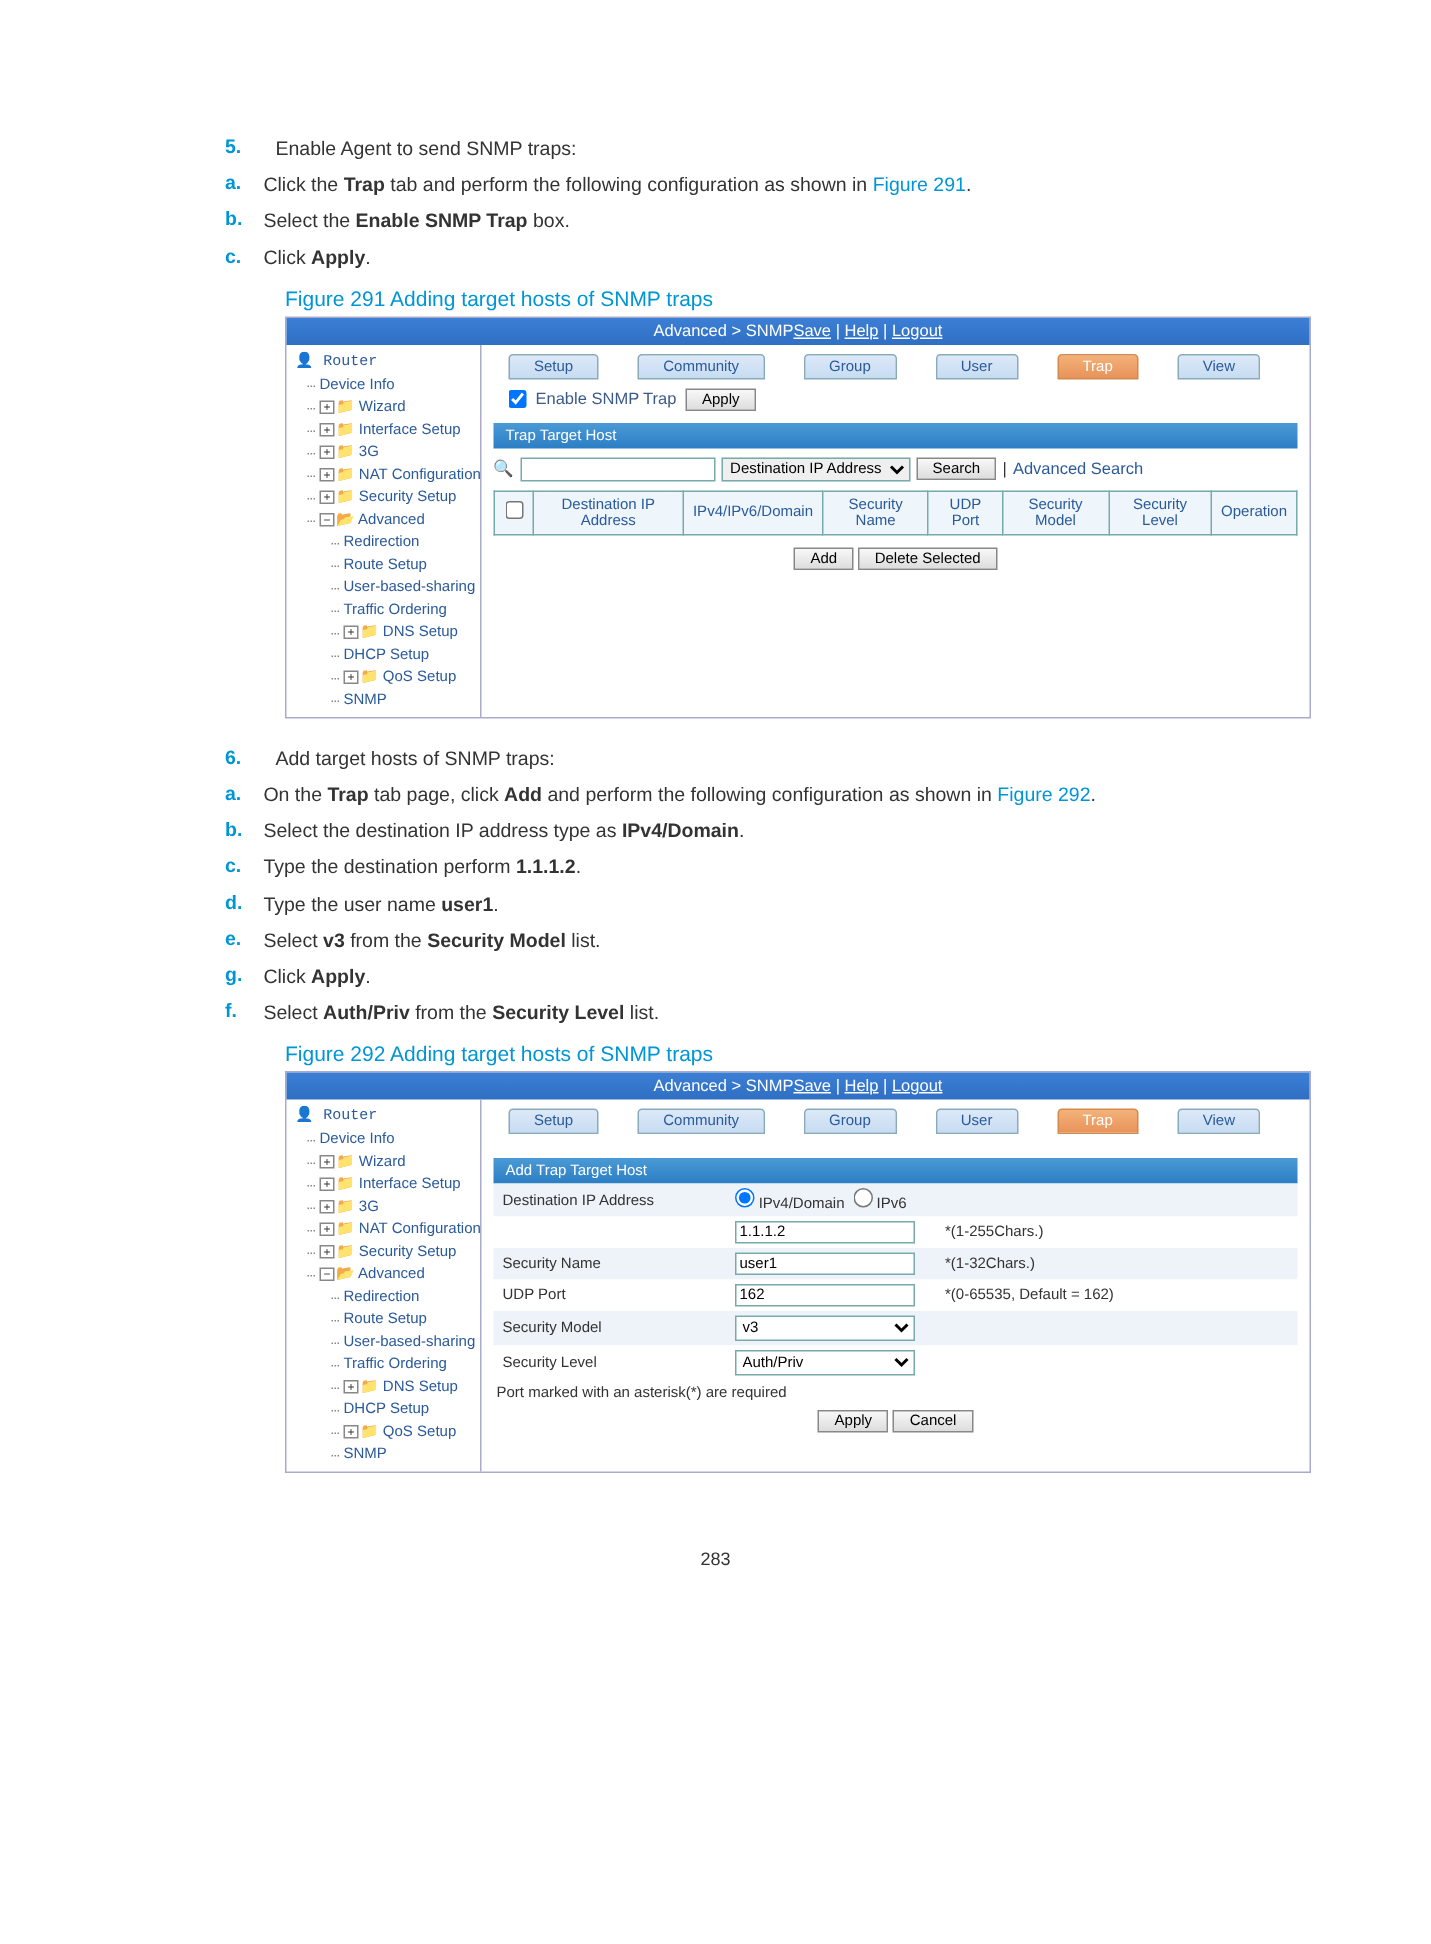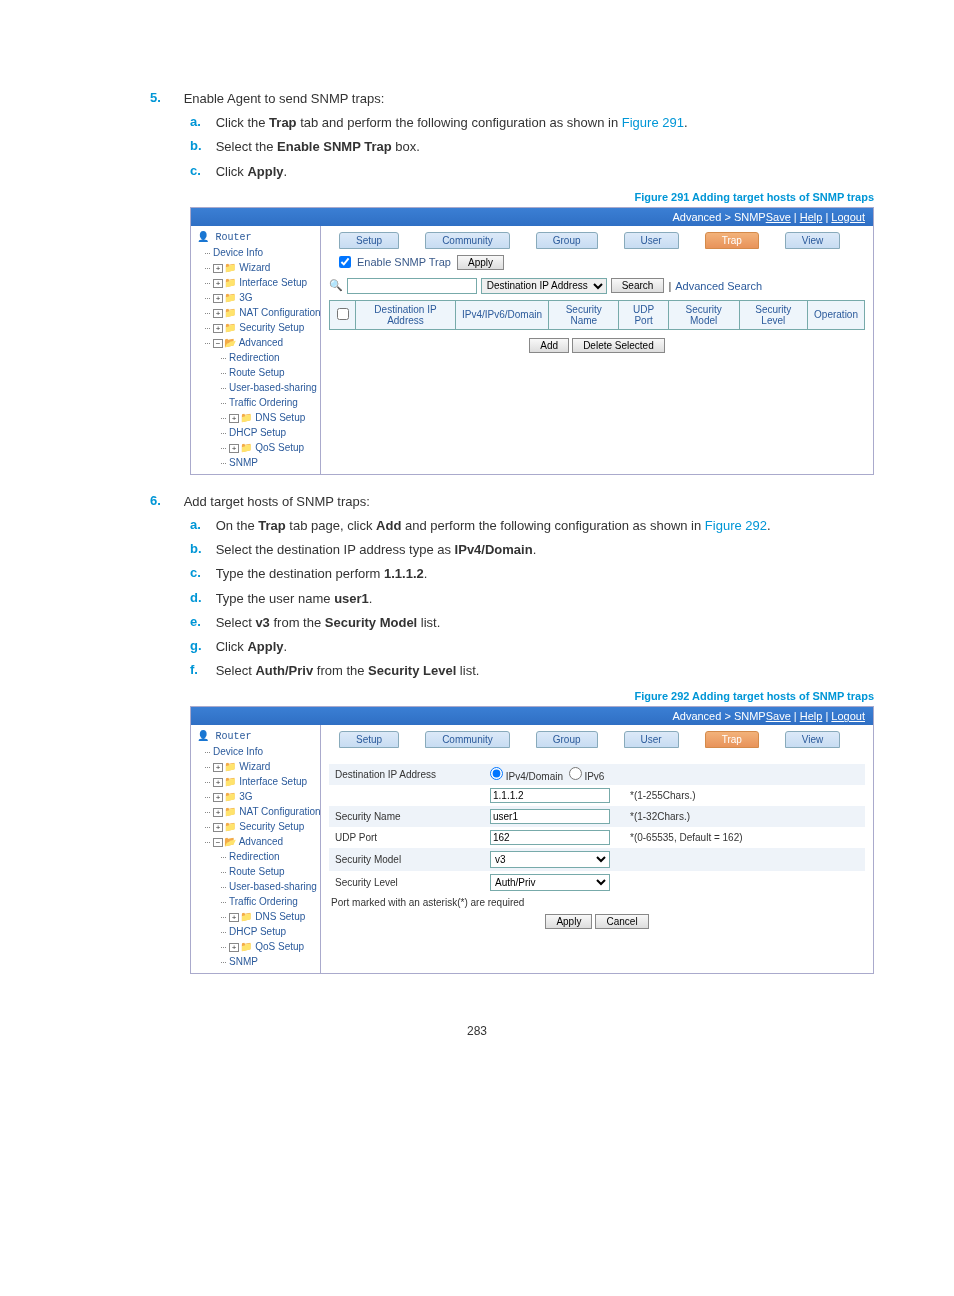--- a/index.html
+++ b/index.html
@@ -6,28 +6,28 @@
   body {
     font-family: Arial, sans-serif;
     font-size: 13px;
     color: #333;
     background: #fff;
     width: 954px;
     padding: 90px 80px 40px 80px;
   }
   .step-num { color: #0096d6; font-weight: bold; display: inline-block; width: 30px; vertical-align: top; }
   .step-text { display: inline-block; width: 640px; vertical-align: top; line-height: 1.4; }
-  .sub { margin-left: 40px; margin-top: 6px; }
+  .sub { margin-top: 6px; }
   .sub-num { color: #0096d6; font-weight: bold; display: inline-block; width: 22px; vertical-align: top; }
   .sub-text { display: inline-block; width: 610px; vertical-align: top; line-height: 1.4; }
   .fig-ref { color: #0096d6; }
-  .fig-caption { color: #0096d6; font-weight: bold; margin: 10px 0 4px 40px; font-size: 11px; text-align: right; }
+  .fig-caption { color: #0096d6; font-weight: normal; margin: 10px 0 4px 40px; font-size: 14px; }
   .shot-wrap { margin: 0 0 18px 40px; }
   .shot { border: 1px solid #aac; font-family: Tahoma, Arial, sans-serif; font-size: 11px; color: #3a5a8a; background: #fff; }
-  .topbar { background: linear-gradient(#3b7fd4,#2f6fc4); color: #fff; padding: 3px 8px; display: flex; justify-content: flex-end; height: 18px; }
+  .topbar { background: linear-gradient(#3b7fd4,#2f6fc4); color: #fff; padding: 3px 8px; display: flex; justify-content: center; height: 18px; }
   .topbar a { color: #fff; text-decoration: underline; cursor: pointer; }
   .main-row { display: flex; }
   .sidebar { width: 130px; border-right: 1px solid #aac; padding: 4px 2px 4px 6px; font-size: 10px; line-height: 1.5; color: #2b5a9b; }
   .sidebar .root { color: #2b5a9b; font-family: Liberation Mono, monospace; }
   .sidebar ul { list-style: none; padding-left: 8px; }
   .sidebar li { white-space: nowrap; position: relative; padding-left: 8px; }
   .sidebar li::before { content: ''; position: absolute; left: 0; top: 8px; width: 5px; border-top: 1px dotted #888; }
   .fold-icon { display: inline-block; width: 10px; height: 9px; border: 1px solid #888; background: #fff; margin-right: 1px; font-size: 8px; line-height: 7px; text-align: center; color: #333; }
   .content { flex: 1; padding: 6px 8px; }
   .tabs { display: flex; gap: 26px; margin-bottom: 6px; margin-left: 10px; }
@@ -125,20 +125,21 @@
         <div class="tab">Group</div>
         <div class="tab">User</div>
         <div class="tab active">Trap</div>
         <div class="tab">View</div>
       </div>
       <div class="row-inline">
         <input type="checkbox" class="chk" checked="" style="">
         <span>Enable SNMP Trap</span>
         <button class="btn">Apply</button>
       </div>
+      <div class="section-head">Trap Target Host</div>
       <div class="search-row">
         <span style="color:#888;">🔍</span>
         <input type="text" style="">
         <select class="select-mini"><option>Destination IP Address</option></select>
         <button class="btn">Search</button>
         <span style="color:#333;">|</span>
         <span class="adv-search">Advanced Search</span>
       </div>
       <table class="table1">
         <tbody>
@@ -235,20 +236,21 @@
     <div class="content">
       <div class="tabs">
         <div class="tab">Setup</div>
         <div class="tab">Community</div>
         <div class="tab">Group</div>
         <div class="tab">User</div>
         <div class="tab active">Trap</div>
         <div class="tab">View</div>
       </div>
       <div style="height:10px;"></div>
+      <div class="section-head">Add Trap Target Host</div>
       <table class="form-table">
         <tbody>
               <tr>
           <td>Destination IP Address</td>
           <td colspan="2">
             <input type="radio" checked="" style=""> <span>IPv4/Domain</span>
             &nbsp;<input type="radio" style=""> <span>IPv6</span>
           </td>
         </tr>
         <tr>

